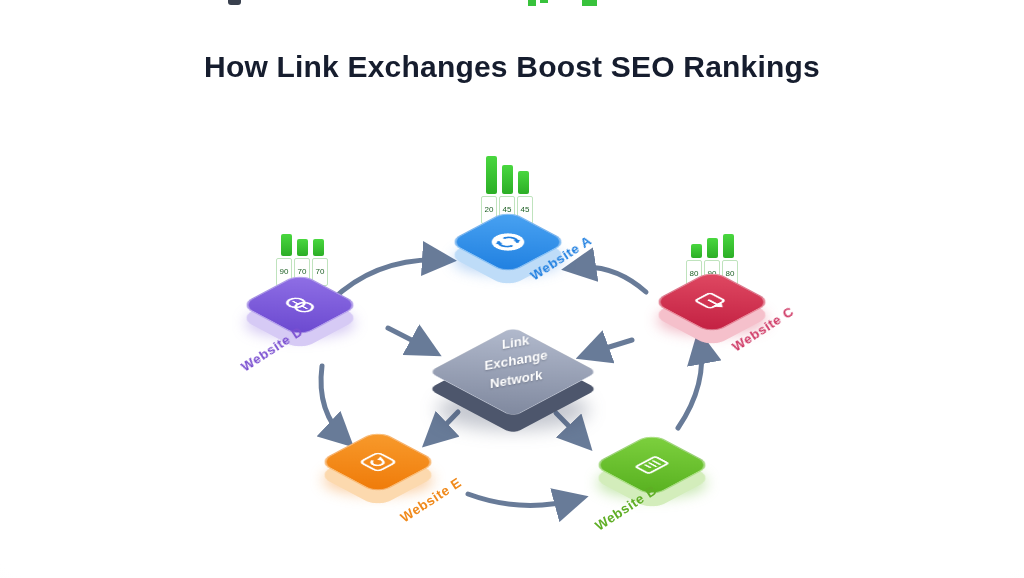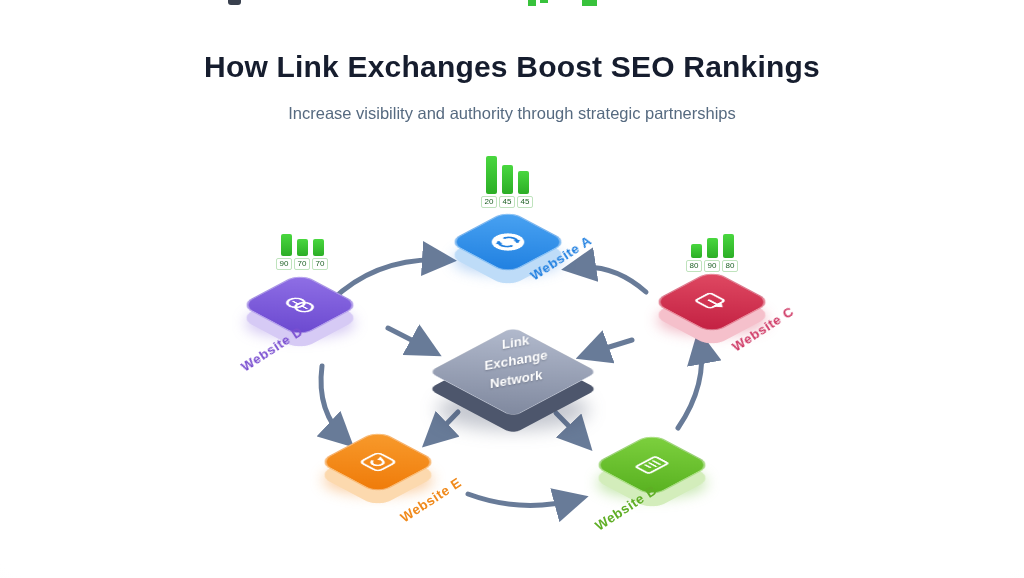--- a/index.html
+++ b/index.html
@@ -45,34 +45,33 @@
         line-height:1.32;text-align:center;white-space:pre-line;text-shadow:0 1px 2px rgba(40,45,60,.35);}
   
   .nlabel{position:absolute;z-index:4;font-weight:700;font-size:13.5px;letter-spacing:.6px;
         transform:translate(-50%,-50%) rotate(-33deg);white-space:nowrap;}
   
   .chart{position:absolute;z-index:2;display:flex;flex-direction:column;align-items:center;}
   .bars{display:flex;align-items:flex-end;gap:5px;}
   .bar{width:11px;border-radius:2px;background:linear-gradient(#49d73f,#2cae26);}
   .vals{display:flex;gap:2px;margin-top:2px;}
   .val{font-size:8px;line-height:10px;color:#1c5f23;background:#ffffff;border:1px solid #bfe3bd;
-       border-radius:2px;padding:0 2px;min-width:10px;text-align:center;}
+       border-radius:2px;padding:8px 2px;min-width:10px;text-align:center;}
 </style>
 </head>
 <body>
 
 <div class="stage">
 
   <div class="artifact" style="left:228px;width:13px;height:5px;background:#39404e;border-radius:0 0 3px 3px;"></div>
   <div class="artifact" style="left:528px;width:8px;height:6px;background:#38c23c;"></div>
   <div class="artifact" style="left:540px;width:8px;height:3px;background:#38c23c;"></div>
   <div class="artifact" style="left:582px;width:15px;height:6px;background:#38c23c;"></div>
 
   <h1 class="title">How Link Exchanges Boost SEO Rankings</h1>
-  <p class="subtitle">Increase visibility and authority through strategic partnerships</p>
 
   <svg class="arrows" width="1024" height="578" viewBox="0 0 1024 578">
     <defs>
       <marker id="ah" markerWidth="7" markerHeight="7" refX="4.8" refY="3.5" orient="auto">
         <path d="M0,0 L7,3.5 L0,7 z" fill="#5c7090"></path>
       </marker>
     </defs>
     <g fill="none" stroke="#5c7090" stroke-width="5" stroke-linecap="round" opacity="0.92">
       <path d="M 332 300 Q 378 256 446 260" marker-end="url(#ah)"></path>
       <path d="M 646 292 Q 612 262 572 268" marker-end="url(#ah)"></path>

